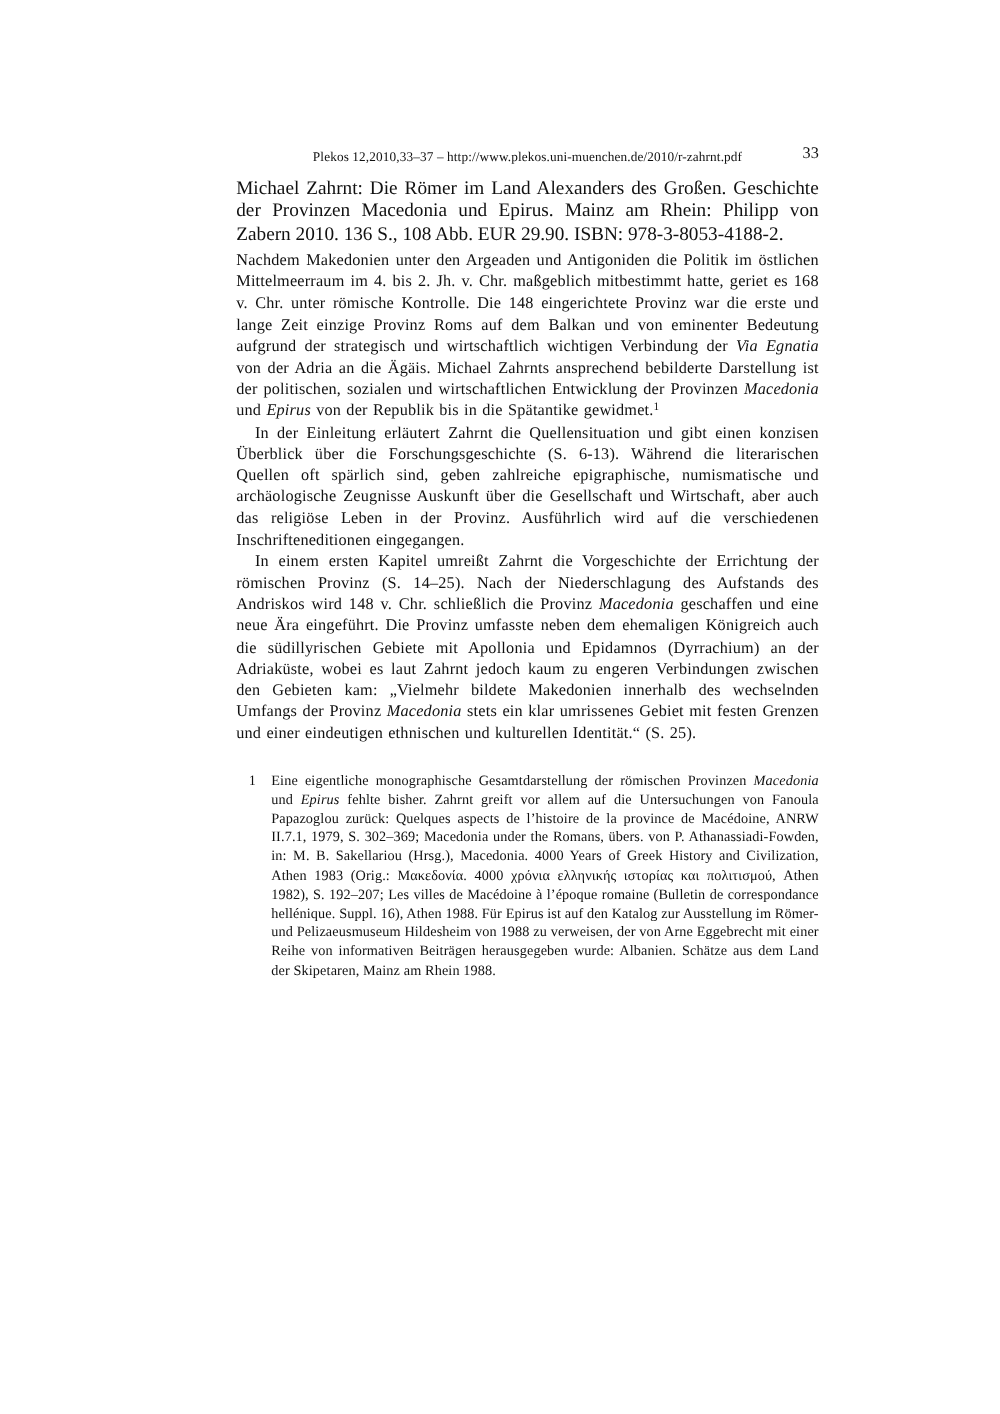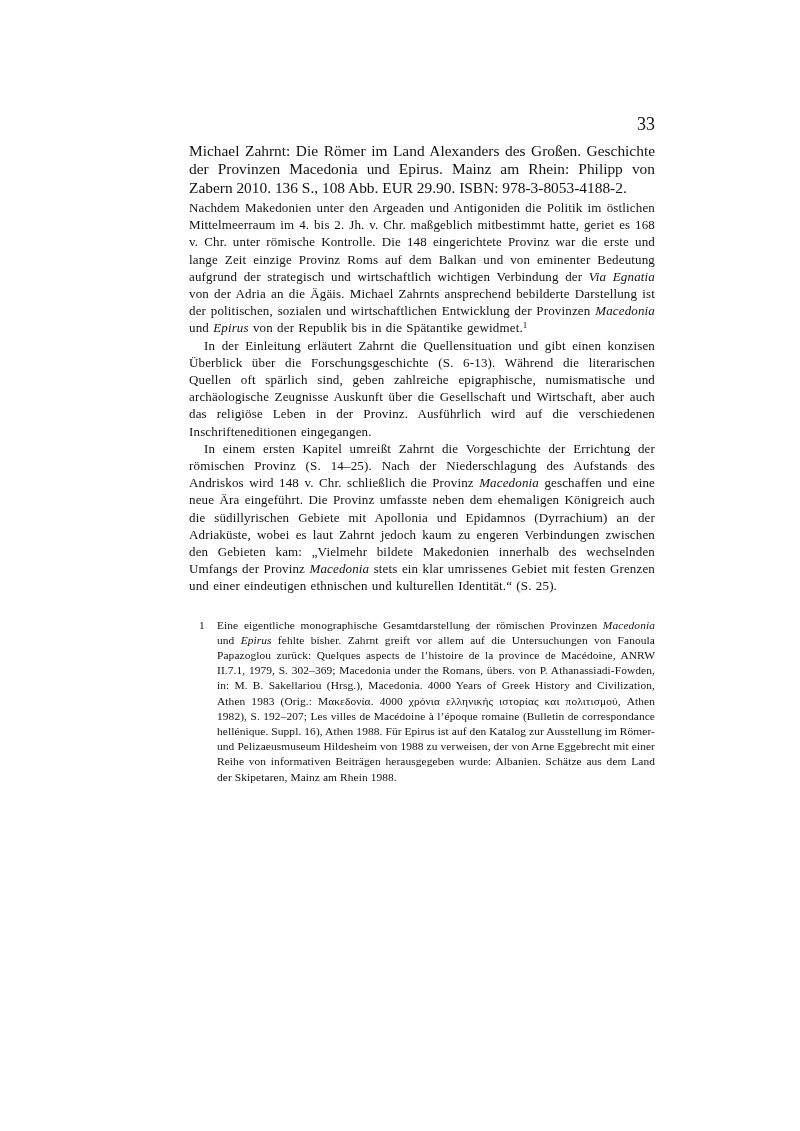--- a/index.html
+++ b/index.html
@@ -26,21 +26,21 @@
   }
   .running-head {
     font-size: 10.6px;
     letter-spacing: 0.1px;
     white-space: nowrap;
   }
   .page-number {
     position: absolute;
     right: 0;
     top: -2px;
-    font-size: 18px;
+    font-size: 13px;
   }
   .review-title {
     margin-top: 12px;
     font-size: 15.4px;
     line-height: 18.3px;
     text-align: justify;
     hyphens: auto;
     -webkit-hyphens: auto;
   }
   .review-body {
@@ -82,20 +82,21 @@
     top: 0;
   }
 </style>
 </head>
 <body>
 
 <div class="page">
   <div class="content">
 
     <div class="running-head-row">
+      <span class="running-head">Plekos 12,2010,33–37 – http://www.plekos.uni-muenchen.de/2010/r-zahrnt.pdf</span>
       <span class="page-number">33</span>
     </div>
 
     <div class="review-title" lang="de">Michael Zahrnt: Die Römer im Land Alexanders des Großen. Geschichte der Provinzen Macedonia und Epirus. Mainz am Rhein: Philipp von Zabern 2010. 136 S., 108 Abb. EUR 29.90. ISBN: 978-3-8053-4188-2.</div>
 
     <div class="review-body" lang="de">
         <p lang="de"><span>Nachdem Makedonien unter den Argeaden und Antigoniden die Politik im östlichen Mittelmeerraum im 4. bis 2. Jh. v. Chr. maßgeblich mitbestimmt hatte, geriet es 168 v. Chr. unter römische Kontrolle. Die 148 eingerichtete Provinz war die erste und lange Zeit einzige Provinz Roms auf dem Balkan und von eminenter Bedeutung aufgrund der strategisch und wirtschaftlich wichtigen Verbindung der </span><span class="it">Via Egnatia</span><span> von der Adria an die Ägäis. Michael Zahrnts ansprechend bebilderte Darstellung ist der politischen, sozialen und wirtschaftlichen Entwicklung der Provinzen </span><span class="it">Macedonia</span><span> und </span><span class="it">Epirus</span><span> von der Republik bis in die Spätantike gewidmet.</span><sup class="fn-mark">1</sup></p>
         <p lang="de"><span>In der Einleitung erläutert Zahrnt die Quellensituation und gibt einen konzisen Überblick über die Forschungsgeschichte (S. 6-13). Während die literarischen Quellen oft spärlich sind, geben zahlreiche epigraphische, numismatische und archäologische Zeugnisse Auskunft über die Gesellschaft und Wirtschaft, aber auch das religiöse Leben in der Provinz. Ausführlich wird auf die verschiedenen Inschrifteneditionen eingegangen.</span></p>
         <p lang="de"><span>In einem ersten Kapitel umreißt Zahrnt die Vorgeschichte der Errichtung der römischen Provinz (S. 14–25). Nach der Niederschlagung des Aufstands des Andriskos wird 148 v. Chr. schließlich die Provinz </span><span class="it">Macedonia</span><span> geschaffen und eine neue Ära eingeführt. Die Provinz umfasste neben dem ehemaligen Königreich auch die südillyrischen Gebiete mit Apollonia und Epidamnos (Dyrrachium) an der Adriaküste, wobei es laut Zahrnt jedoch kaum zu engeren Verbindungen zwischen den Gebieten kam: „Vielmehr bildete Makedonien innerhalb des wechselnden Umfangs der Provinz </span><span class="it">Macedonia</span><span> stets ein klar umrissenes Gebiet mit festen Grenzen und einer eindeutigen ethnischen und kulturellen Identität.“ (S. 25).</span></p>
       </div>

